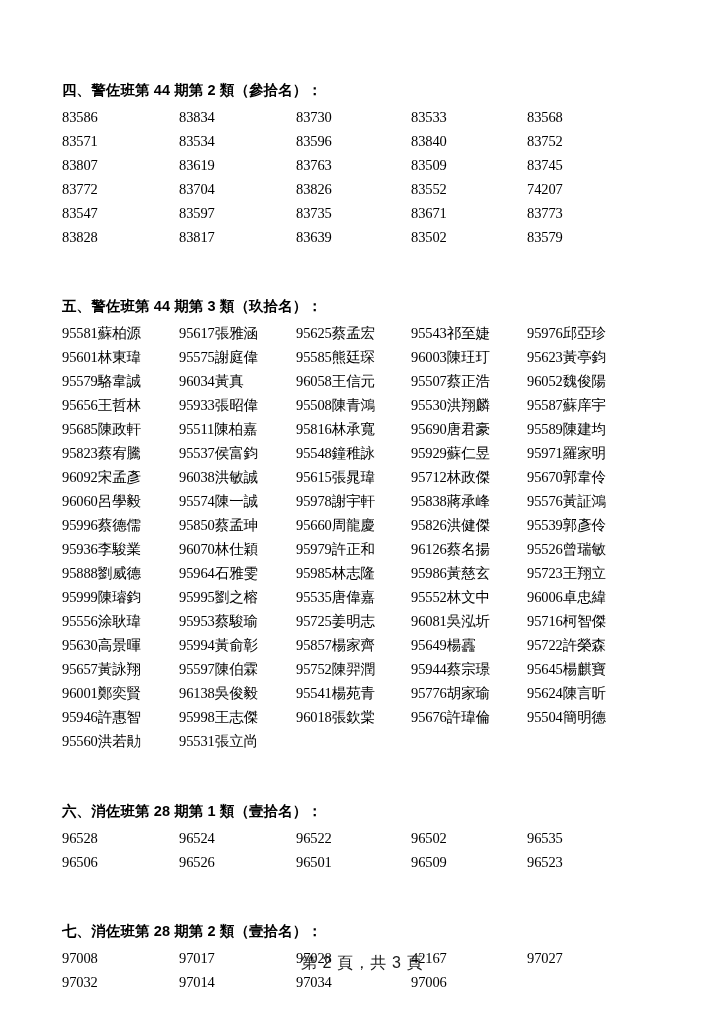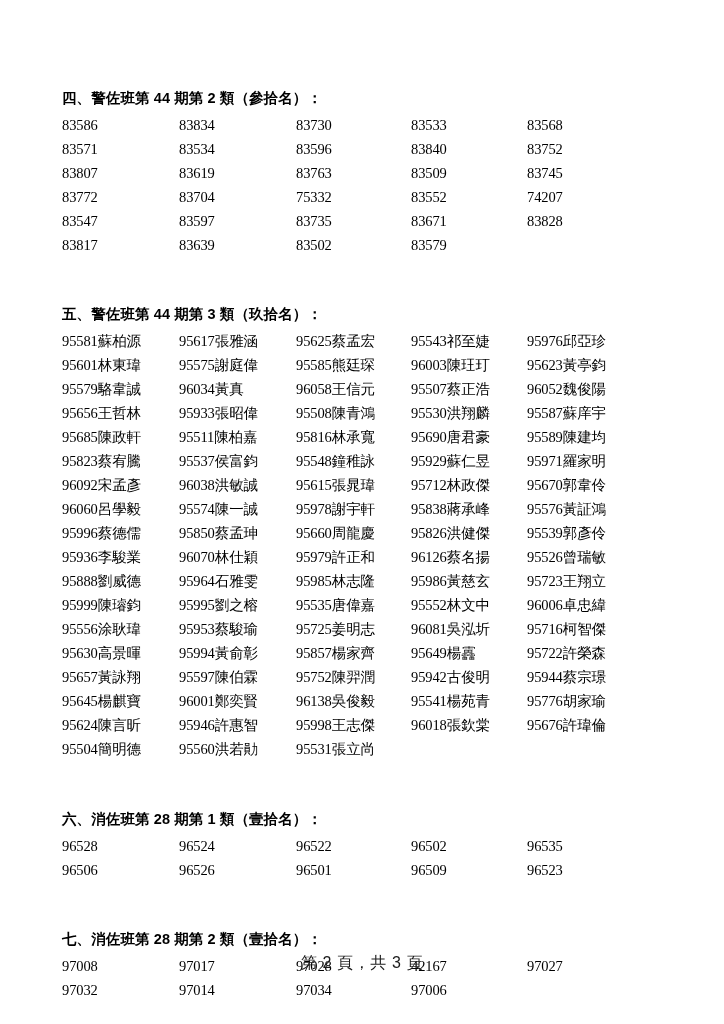--- a/index.html
+++ b/index.html
@@ -18,21 +18,21 @@
   .page {
     position: relative;
     width: 724px;
     height: 1024px;
     box-sizing: border-box;
     padding: 0;
   }
   .content {
     position: absolute;
     left: 62px;
-    top: 88px;
+    top: 80px;
     width: 600px;
   }
   .section {
     margin: 0;
   }
   .section-heading {
     font-family: "Liberation Sans", "DejaVu Sans", sans-serif;
     font-weight: bold;
     font-size: 14.5px;
     line-height: 20px;
@@ -89,27 +89,28 @@
         <div class="cell">83596</div>
         <div class="cell">83840</div>
         <div class="cell">83752</div>
         <div class="cell">83807</div>
         <div class="cell">83619</div>
         <div class="cell">83763</div>
         <div class="cell">83509</div>
         <div class="cell">83745</div>
         <div class="cell">83772</div>
         <div class="cell">83704</div>
-        <div class="cell">75332</div>
+        <div class="cell">83826</div>
         <div class="cell">83552</div>
         <div class="cell">74207</div>
         <div class="cell">83547</div>
         <div class="cell">83597</div>
         <div class="cell">83735</div>
         <div class="cell">83671</div>
+        <div class="cell">83773</div>
         <div class="cell">83828</div>
         <div class="cell">83817</div>
         <div class="cell">83639</div>
         <div class="cell">83502</div>
         <div class="cell">83579</div>
       </div>
     </div>
 
     <div class="gap-sec4"></div>
 
@@ -182,21 +183,20 @@
         <div class="cell">96081吳泓圻</div>
         <div class="cell">95716柯智傑</div>
         <div class="cell">95630高景暉</div>
         <div class="cell">95994黃俞彰</div>
         <div class="cell">95857楊家齊</div>
         <div class="cell">95649楊靐</div>
         <div class="cell">95722許榮森</div>
         <div class="cell">95657黃詠翔</div>
         <div class="cell">95597陳伯霖</div>
         <div class="cell">95752陳羿潤</div>
-        <div class="cell">95942古俊明</div>
         <div class="cell">95944蔡宗璟</div>
         <div class="cell">95645楊麒寶</div>
         <div class="cell">96001鄭奕賢</div>
         <div class="cell">96138吳俊毅</div>
         <div class="cell">95541楊苑青</div>
         <div class="cell">95776胡家瑜</div>
         <div class="cell">95624陳言昕</div>
         <div class="cell">95946許惠智</div>
         <div class="cell">95998王志傑</div>
         <div class="cell">96018張欽棠</div>

